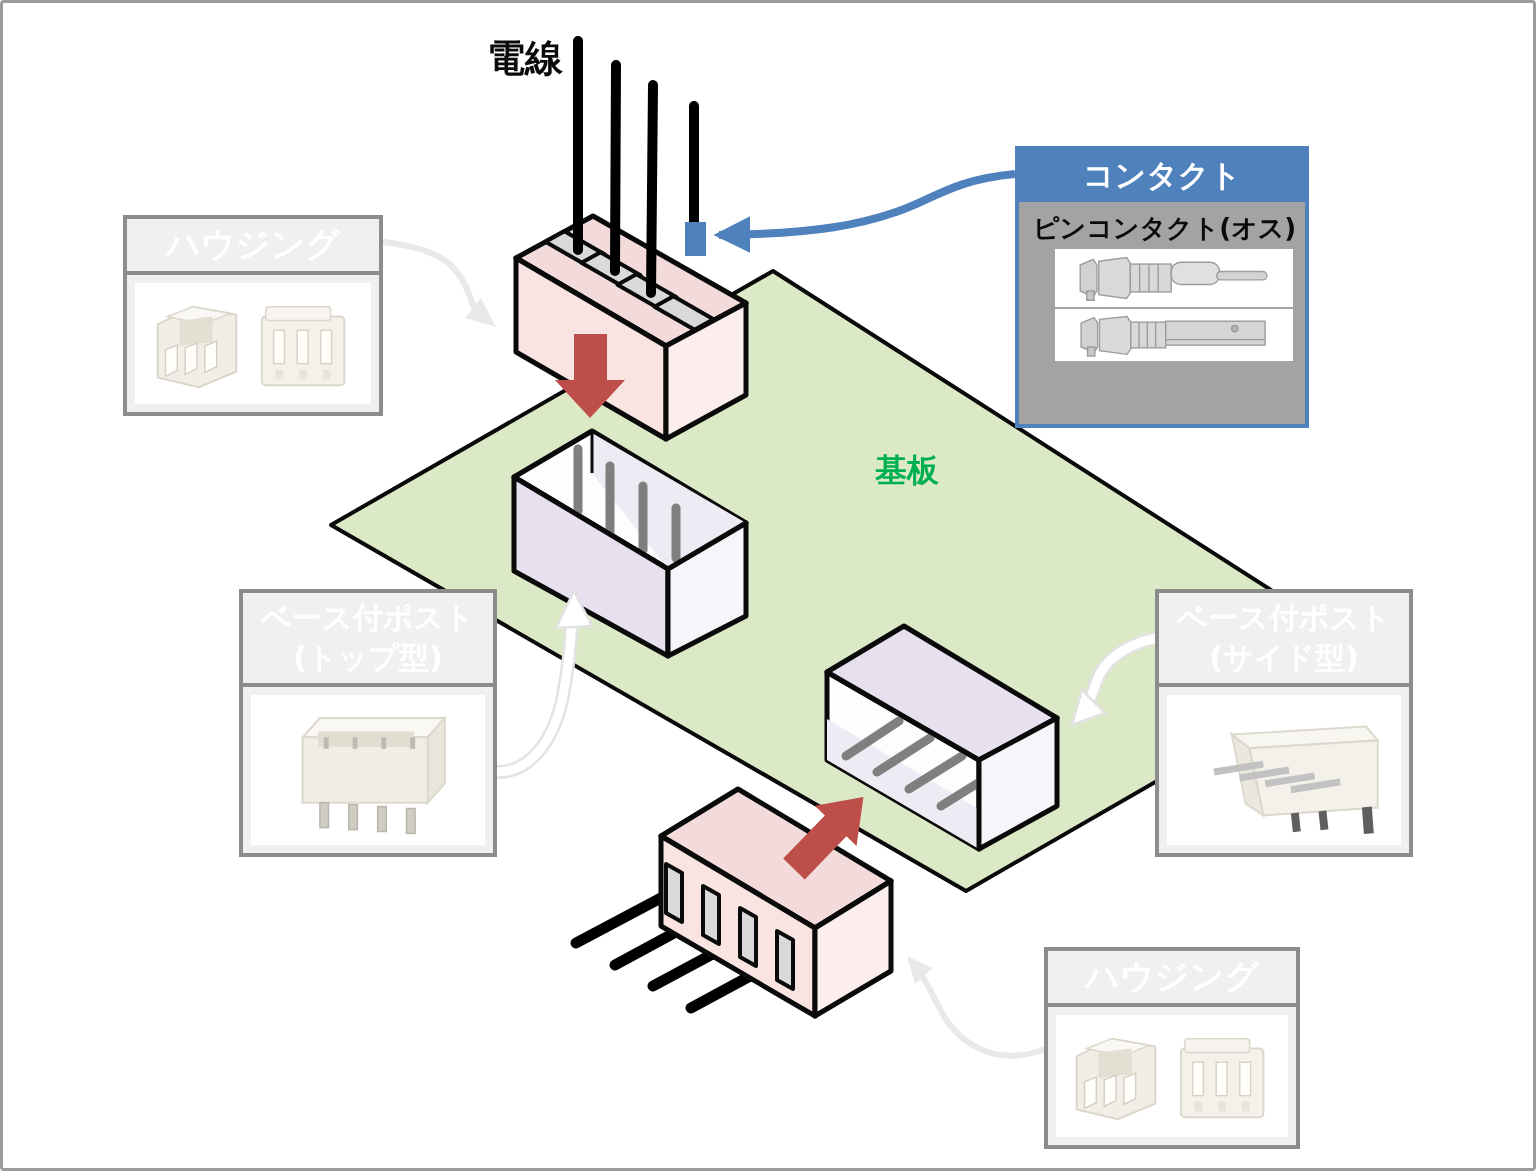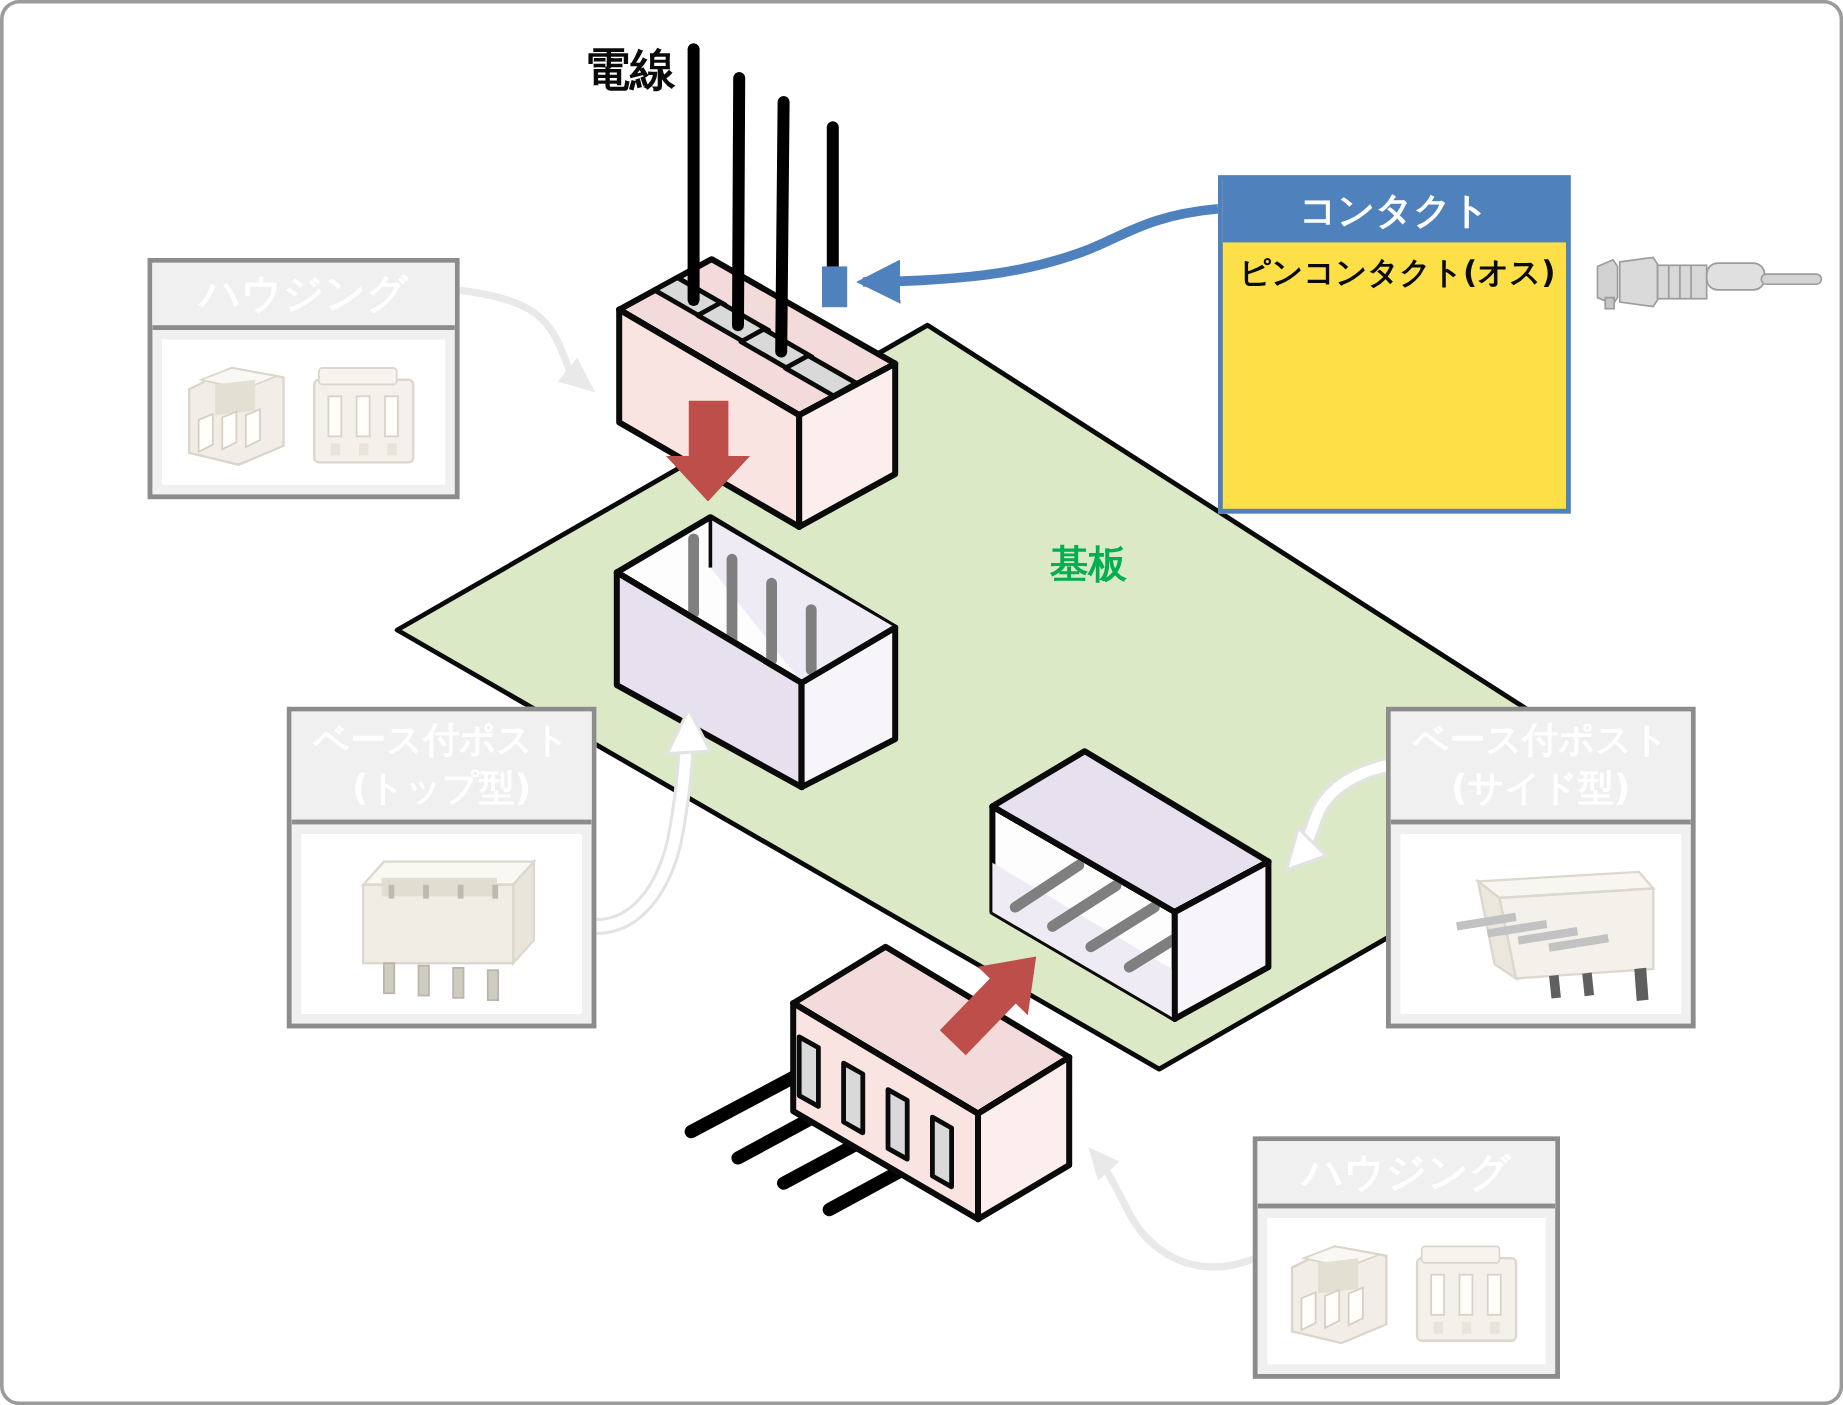--- a/index.html
+++ b/index.html
@@ -1,18 +1,18 @@
 <!DOCTYPE html>
 <html><head>
 <meta charset="utf-8">
 <style>
   html,body{margin:0;padding:0;background:#ffffff;}
   .stage{
     position:relative;width:1536px;height:1171px;box-sizing:border-box;
-    background:#ffffff;border:3px solid #9B9B9B;border-radius:16px;overflow:hidden;
+    background:#ffffff;border:3px solid #9B9B9B;border-radius:4px;overflow:hidden;
     font-family:"DejaVu Sans","Liberation Sans",sans-serif;
   }
   .stage svg.diagram{position:absolute;left:0;top:0;z-index:1;}
   .float-label{position:absolute;z-index:3;font-weight:bold;white-space:nowrap;}
   #wire-label{left:484px;top:30px;font-size:38px;color:#0a0a0a;}
   #board-label{left:872px;top:446px;font-size:32px;color:#00B050;}
 
   .callout{
     position:absolute;z-index:2;box-sizing:border-box;display:flex;flex-direction:column;
     border:4px solid #8C8C8C;background:#F0F0F0;
@@ -27,23 +27,23 @@
     flex:1;background:#FFFFFF;display:flex;align-items:center;justify-content:center;overflow:hidden;
   }
   #callout-housing-top{left:120px;top:212px;width:260px;height:201px;}
   #callout-housing-top .hd{height:52px;font-size:34px;}
   #callout-housing-bottom{left:1041px;top:944px;width:256px;height:202px;}
   #callout-housing-bottom .hd{height:52px;font-size:34px;}
   #callout-post-top{left:236px;top:586px;width:258px;height:268px;}
   #callout-post-side{left:1152px;top:586px;width:258px;height:268px;}
   .post-hd{height:90px;font-size:30px;line-height:1.35;}
 
-  #callout-contact{left:1012px;top:143px;width:294px;height:282px;border-color:#4F81BD;background:#fde047;}
+  #callout-contact{left:1012px;top:143px;width:294px;height:282px;border-color:#4F81BD;background:#a3a3a3;}
   #callout-contact .hd{height:52px;font-size:31px;background:#4F81BD;border-bottom:none;}
-  #callout-contact .cbody{flex:1;padding:4px 10px 6px 10px;display:flex;flex-direction:row;min-height:0;}
+  #callout-contact .cbody{flex:1;padding:4px 10px 6px 10px;display:flex;flex-direction:column;min-height:0;}
   .contact-label{font-weight:bold;color:#0a0a0a;font-size:26px;line-height:1.3;margin:6px 0 3px 4px;white-space:nowrap;}
   .contact-photo{background:#FFFFFF;height:58px;margin:0 2px 2px 26px;display:flex;align-items:center;justify-content:center;overflow:hidden;flex:0 0 auto;}
   .contact-photo.second{height:52px;}
   .contact-label.second{margin-top:14px;}
 </style>
 </head>
 <body>
 
 <div class="stage">
 

